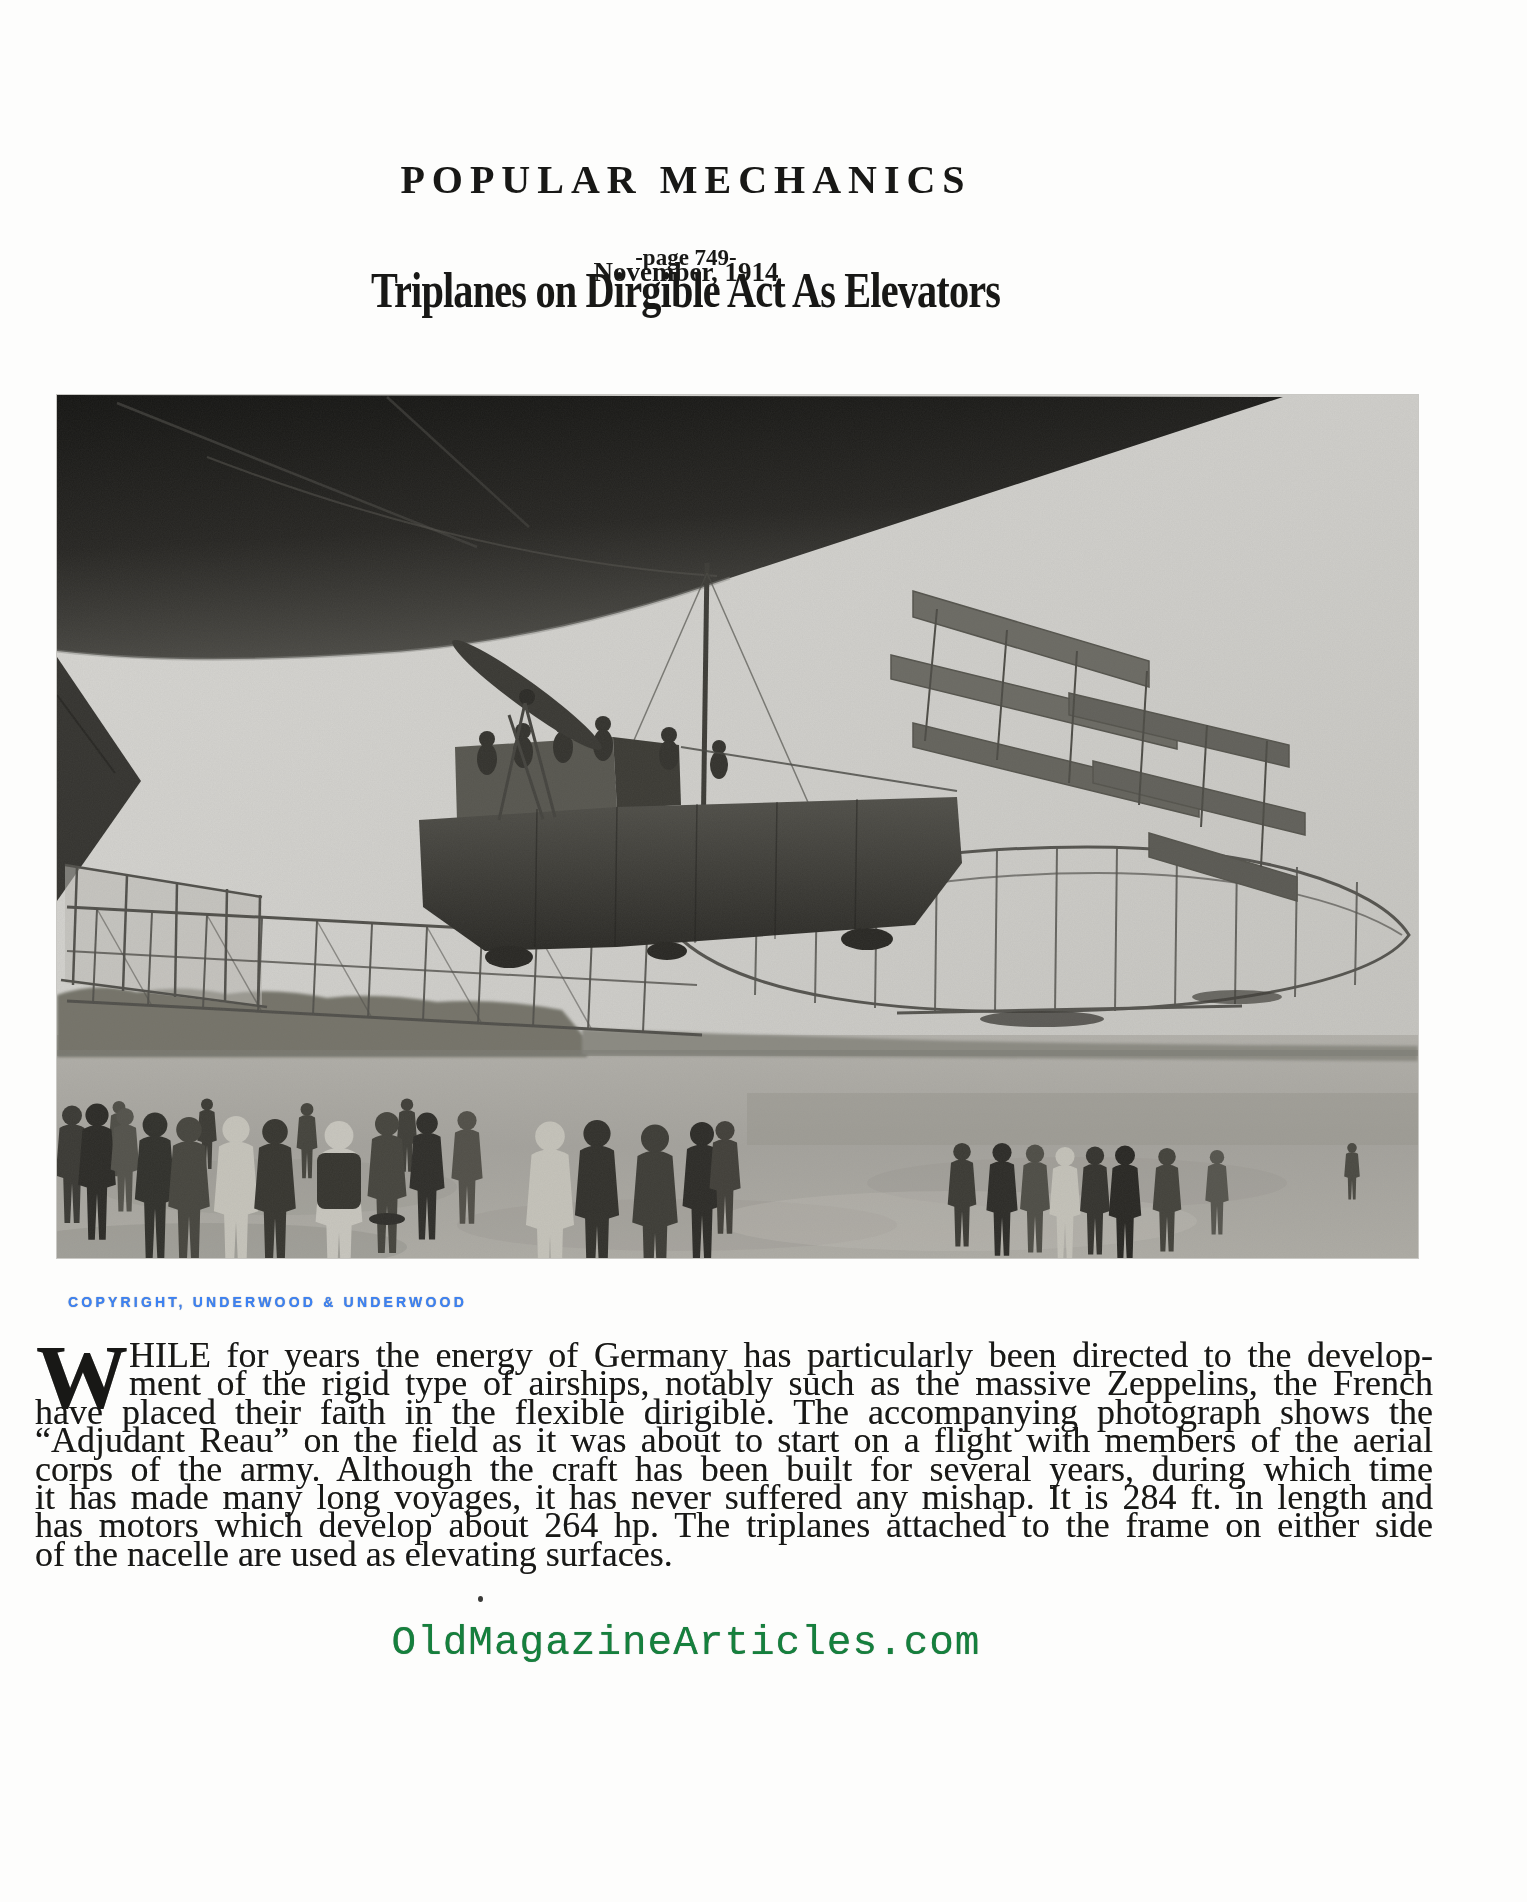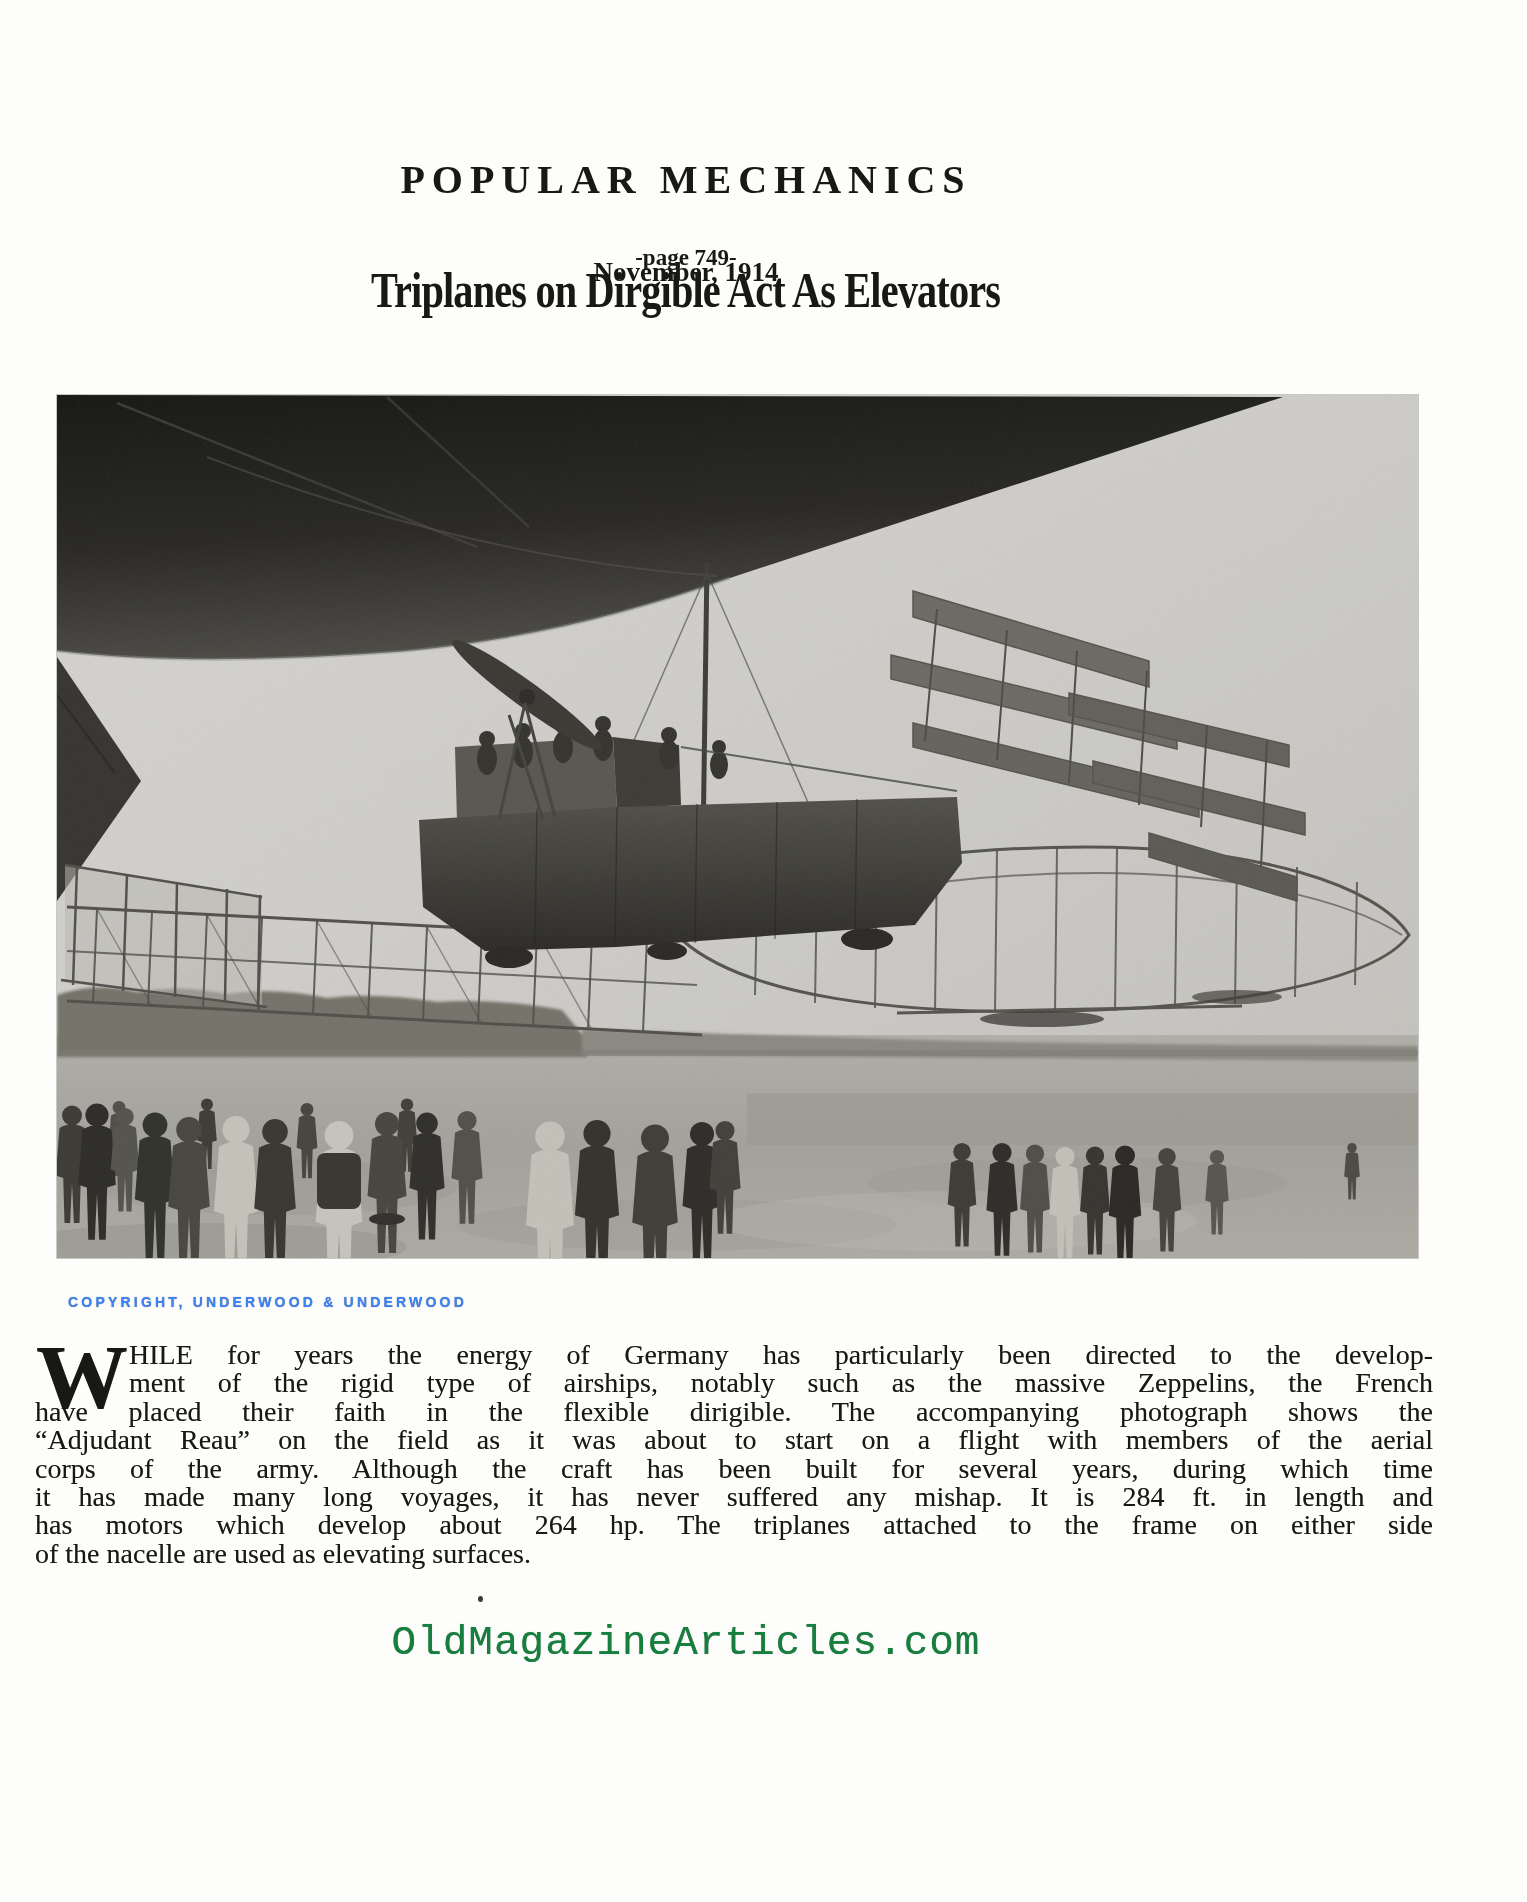--- a/index.html
+++ b/index.html
@@ -8,21 +8,21 @@
   .centered{position:absolute;left:0;width:1372px;text-align:center;white-space:nowrap;}
   .pub{top:156px;font-size:40px;font-weight:bold;letter-spacing:7px;}
   .issue{top:210px;font-size:27px;font-weight:bold;margin-top:47px;}
   .pgref{top:245px;font-size:23px;font-weight:bold;}
   .title{top:262px;font-size:48px;font-weight:bold;}
   .title .squeeze{display:inline-block;transform:scaleX(.84) scaleY(1.05);transform-origin:50% 50%;letter-spacing:-1px;}
   .photo{position:absolute;left:57px;top:395px;width:1361px;height:863px;outline:1px solid #c9c8c4;}
   .credit{position:absolute;left:68px;top:1294px;font-family:"Liberation Sans",sans-serif;
           font-size:14px;font-weight:bold;letter-spacing:3.2px;color:#3b82f6;
           text-shadow:0 0 1px rgba(30,30,28,.6);}
-  .bodytext{position:absolute;left:35px;top:1341px;width:1398px;font-size:28px;line-height:28.4px;
+  .bodytext{position:absolute;left:35px;top:1341px;width:1398px;font-size:36px;line-height:28.4px;
             text-shadow:0 0 .6px rgba(24,24,22,.45);}
   .bl{height:28.4px;text-align:justify;text-align-last:justify;white-space:normal;}
   .bl.indent{margin-left:94px;}
   .bl.last{text-align-last:left;}
   .dropcap{position:absolute;left:36px;top:1346px;font-size:92px;line-height:.68;font-weight:bold;
            text-shadow:0 0 .6px rgba(24,24,22,.5);}
   .straydot{position:absolute;left:478px;top:1596px;width:5px;height:6px;background:#3a3a38;border-radius:50%;}
   .footer{top:1620px;font-family:"Liberation Mono","DejaVu Sans Mono",monospace;
           font-size:41px;letter-spacing:1px;color:#15803d;text-shadow:0 0 .7px rgba(28,28,26,.55);}
 </style>

